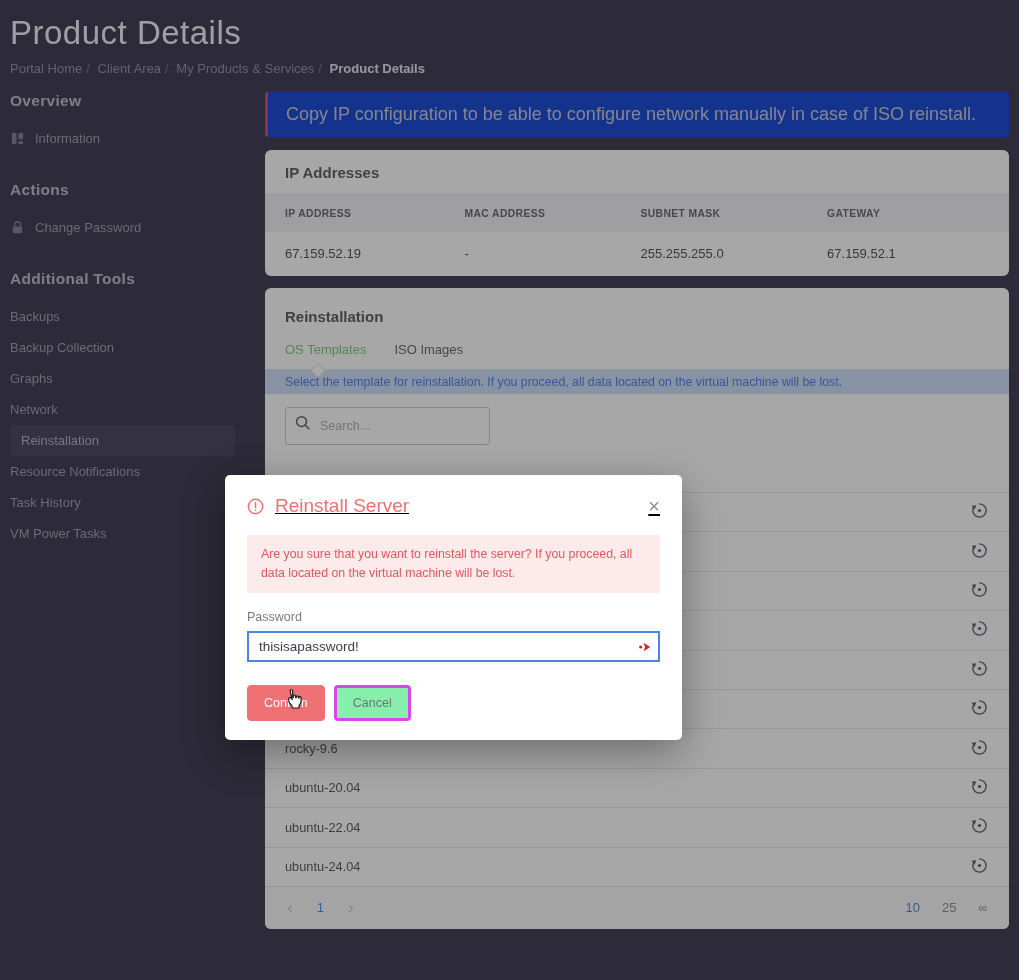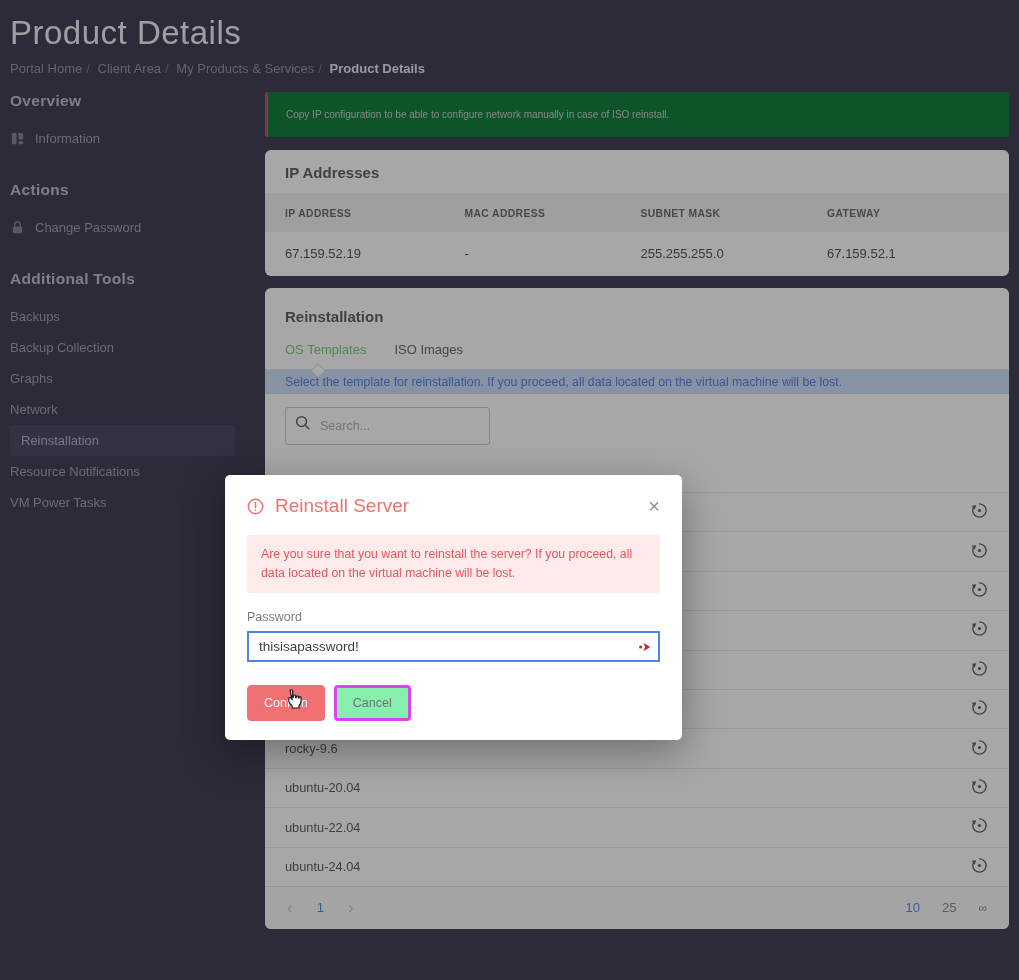--- a/index.html
+++ b/index.html
@@ -27,23 +27,23 @@
   .side-section { margin-bottom: 27px; }
   .side-heading { font-size: 15.5px; font-weight: bold; color: #c3c0d0; letter-spacing: .3px; margin-bottom: 13px; }
   .side-item { display: flex; align-items: center; padding: 8px 0; font-size: 13px; color: #a5a2b4; border-radius: 4px; cursor: pointer; }
   .side-item .icn { display: inline-flex; width: 15px; height: 15px; margin-right: 10px; }
   .side-item.active { background: #504c66; padding: 8px 11px; color: #b8b5c6; }
 
   
   .main { flex: 1; margin-left: 30px; }
 
   .top-alert {
-    background: #15803d; border-left: 3px solid #c7566c; border-radius: 3px;
+    background: #1d4ed8; border-left: 3px solid #c7566c; border-radius: 3px;
     height: 45px; display: flex; align-items: center; padding: 0 18px;
-    color: #cfccda; font-size: 10px; margin-bottom: 13px;
+    color: #cfccda; font-size: 18px; margin-bottom: 13px;
   }
 
   .card { background: #ffffff; border-radius: 6px; overflow: hidden; }
   .card-ip { margin-bottom: 12px; }
   .card-title { font-size: 15px; color: #63636b; font-weight: bold; }
 
   
   .card-ip .card-title { padding: 14px 20px 13px; border-bottom: 1px solid #e9e9ee; }
   .ip-grid { display: grid; grid-template-columns: 25.5% 25% 26.5% 23%; align-items: center; }
   .ip-head { background: #f3f3f6; padding: 13px 20px; }
@@ -80,21 +80,21 @@
   .pg-right { margin-left: auto; display: flex; align-items: center; gap: 22px; }
   .pg-size { font-size: 13px; color: #8e8e97; cursor: pointer; }
   .pg-size.active { color: #5a8fe5; }
   .pg-size.inf { font-size: 12px; }
 
   
   .backdrop { position: absolute; inset: 0; background: rgba(0,0,0,0.345); z-index: 40; }
   .modal { position: absolute; left: 225px; top: 475px; width: 457px; z-index: 50;
            background: #fff; border-radius: 5px; padding: 20px 22px 19px;
            box-shadow: 0 12px 40px rgba(0,0,0,0.35); }
-  .modal-head { display: flex; align-items: center; }
+  .modal-head { display: flex; align-items: center; text-decoration: underline; }
   .modal-title { font-size: 19px; color: #f0706e; font-weight: 500; margin-left: 11px; }
   .modal-close { margin-left: auto; font-size: 20px; color: #8e8e93; cursor: pointer; line-height: 1;
                  background: none; border: none; font-family: "Liberation Sans", sans-serif; }
   .modal-alert { margin-top: 18px; background: #fdeaea; border-radius: 3px; padding: 10px 14px;
                  color: #e2595c; font-size: 12.3px; line-height: 1.55; }
   .pwd-label { margin-top: 17px; font-size: 12.5px; color: #7b7b82; }
   .pwd-wrap { position: relative; margin-top: 7px; }
   .pwd-wrap input { width: 100%; height: 31px; border: 2px solid #4a86e8; border-radius: 0;
                     padding: 0 30px 0 10px; font-size: 13.5px; color: #3d3d44; outline: none;
                     font-family: "Liberation Sans", sans-serif; }
@@ -165,20 +165,23 @@
       <div class="side-item">
           <span>Network</span>
         </div>
       <div class="side-item active">
           <span>Reinstallation</span>
         </div>
       <div class="side-item">
           <span>Resource Notifications</span>
         </div>
       <div class="side-item">
+          <span>Task History</span>
+        </div>
+      <div class="side-item">
           <span>VM Power Tasks</span>
         </div>
     </div>
   </div>
 
   <div class="main">
 
     <div class="top-alert">
       <span>Copy IP configuration to be able to configure network manually in case of ISO reinstall.</span>
     </div>

